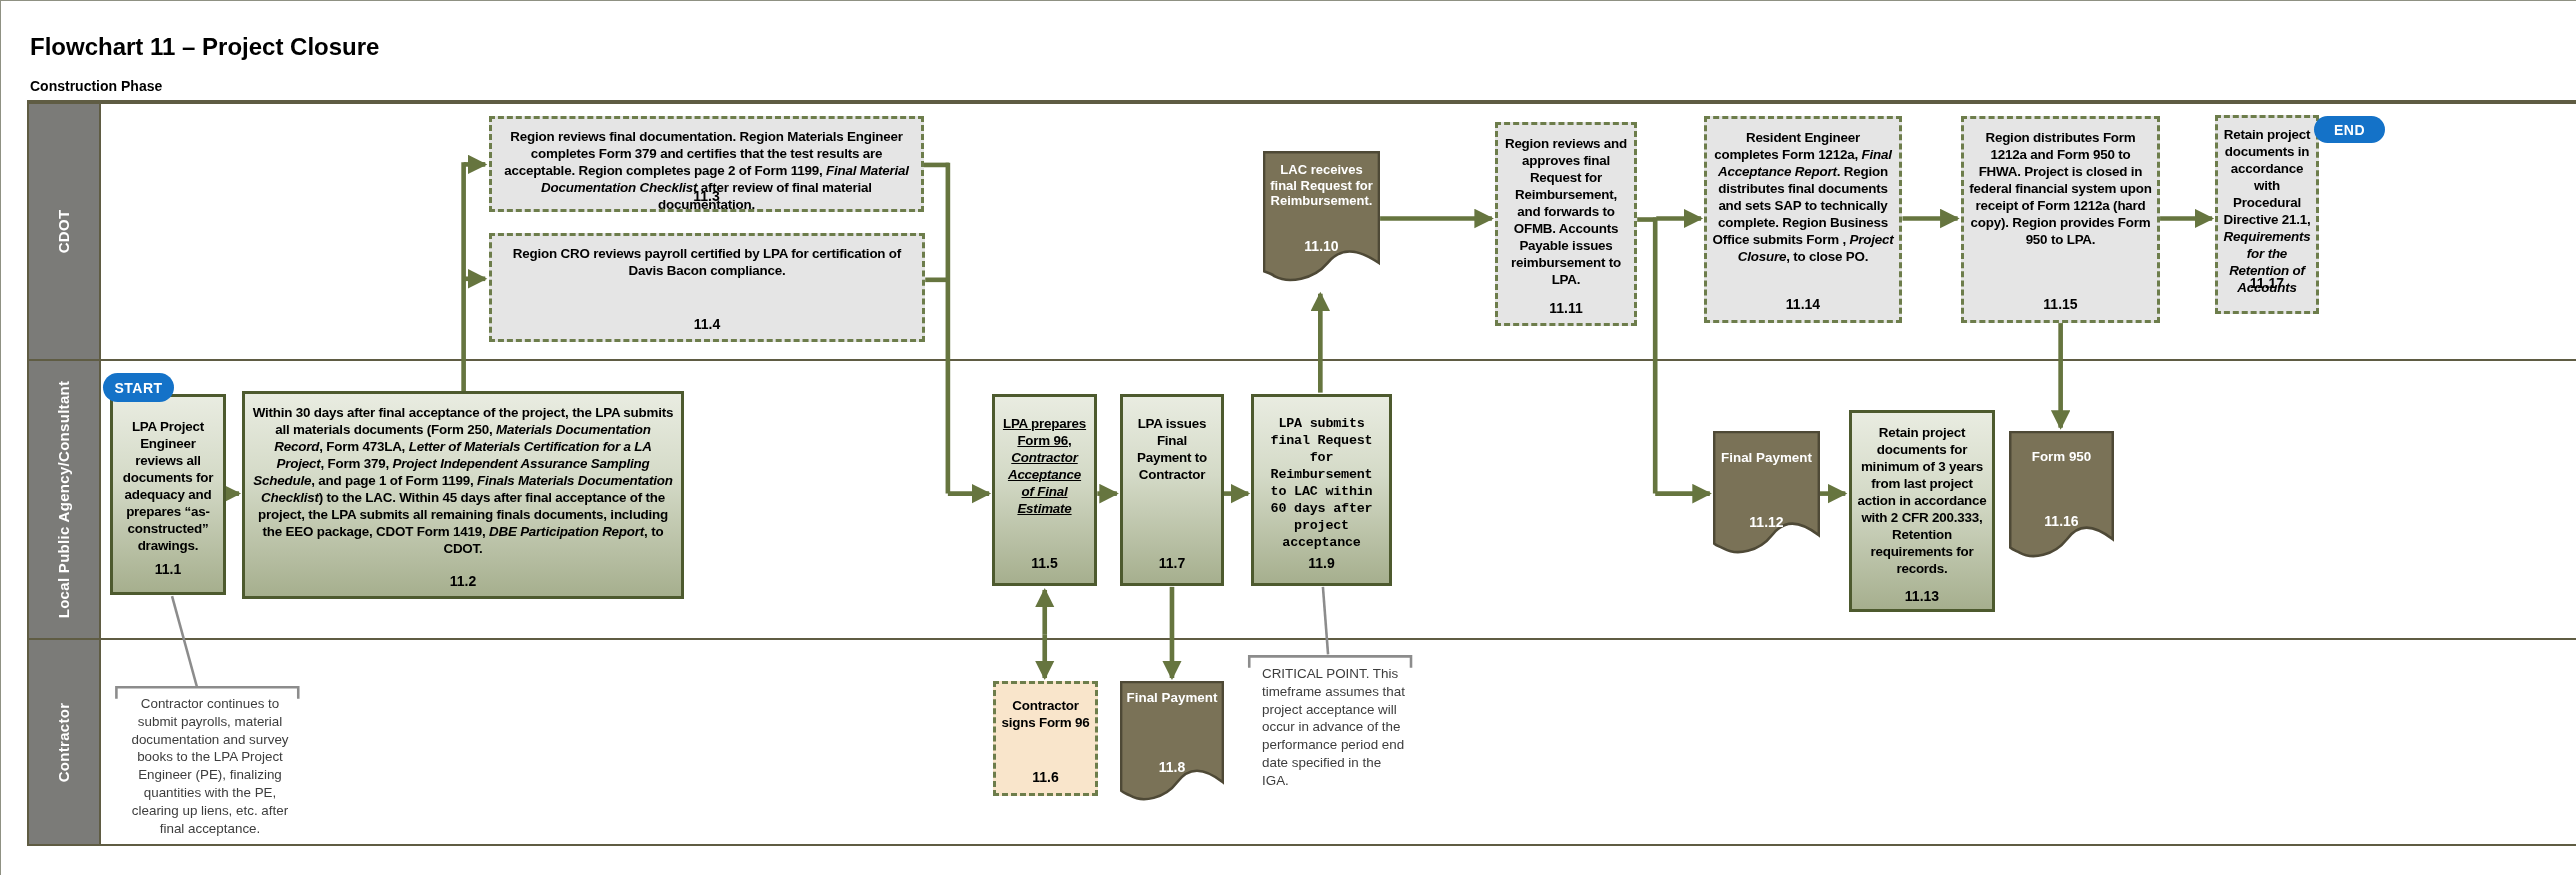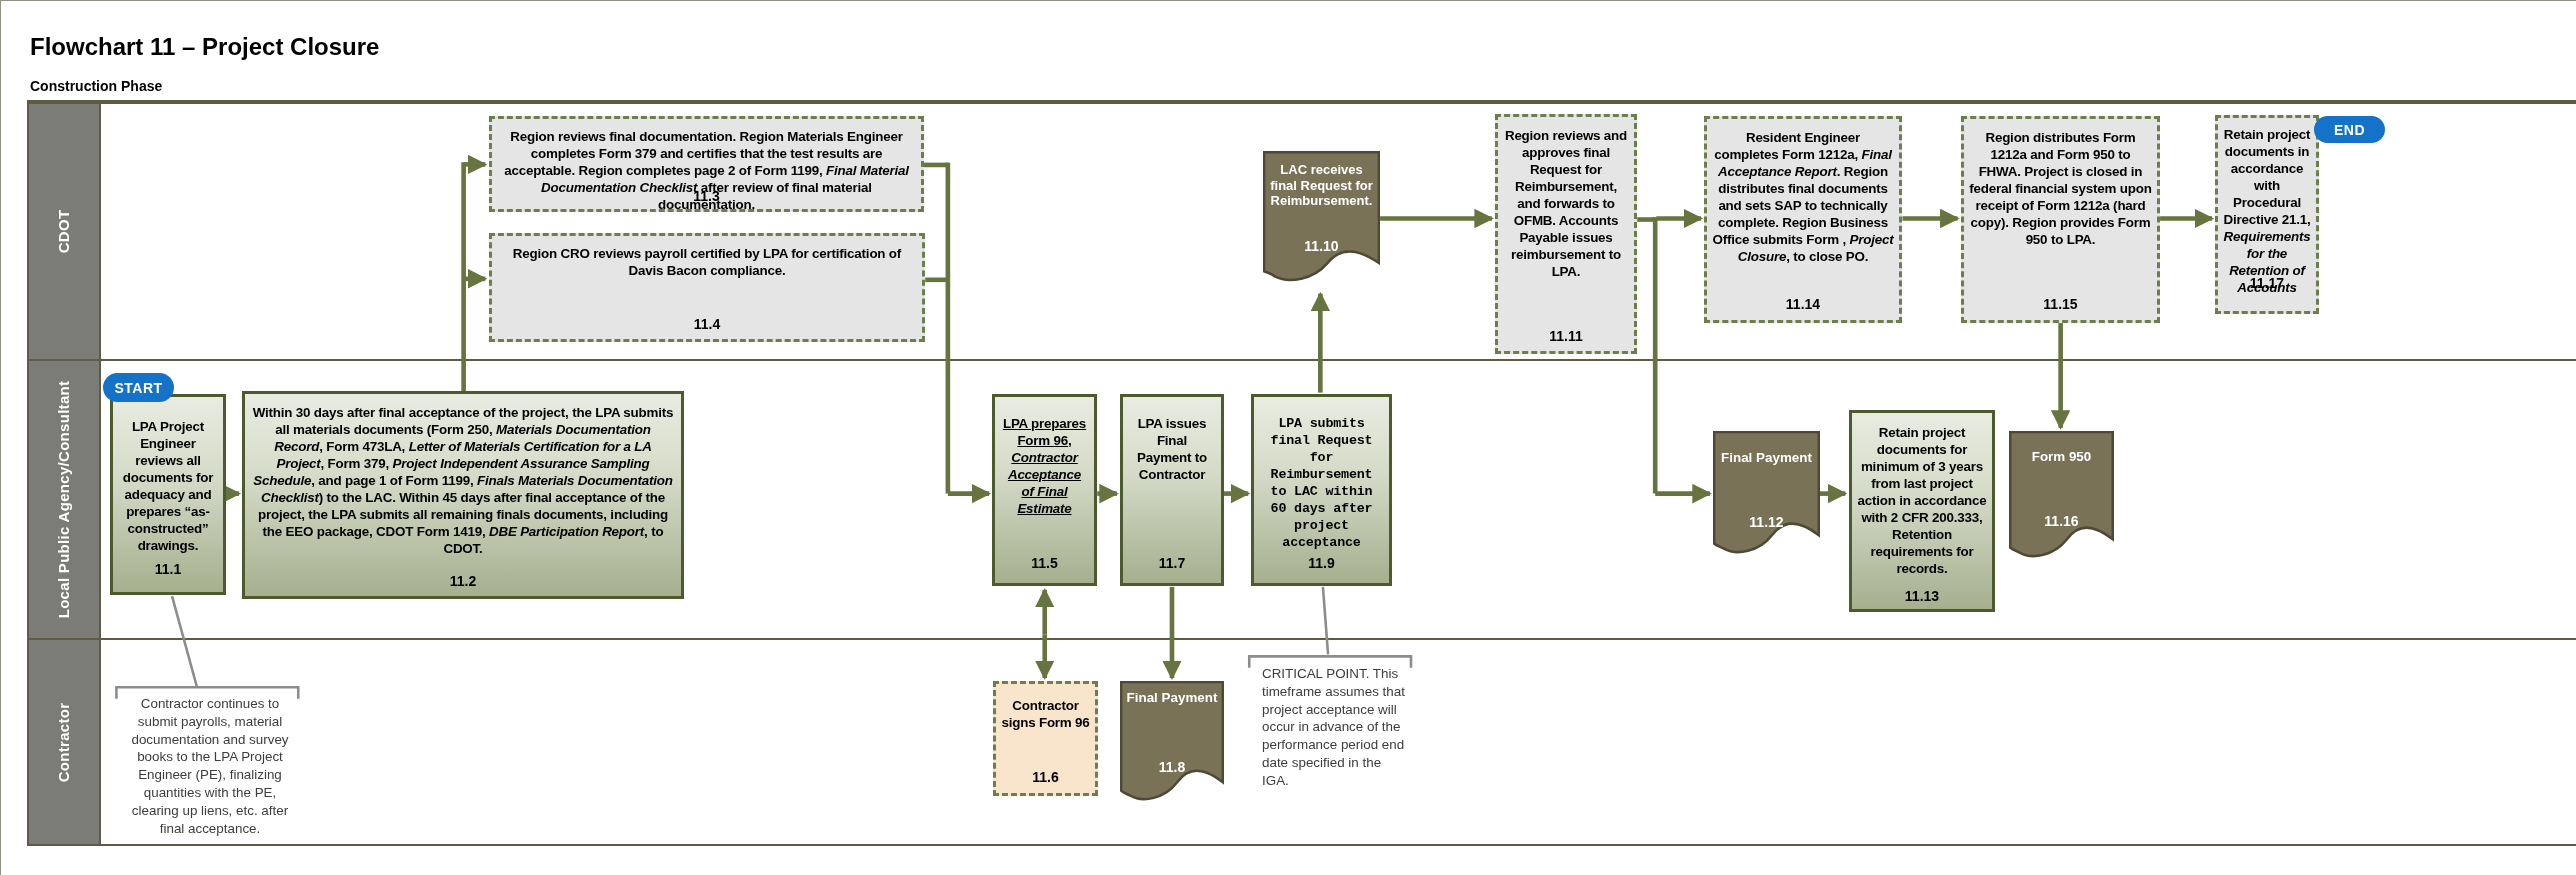--- a/index.html
+++ b/index.html
@@ -124,21 +124,21 @@
   </div>
 
   <div class="docwrap" style="left:1262px;top:150px;width:117px;height:137px;">
     <svg width="117" height="137" viewBox="0 0 227 265">
       <path d="M2,2 H225 V217 C181,187 150,187 125,217 C98,249 50,257 23,243 C16,237 8,235 2,233 Z" fill="#7a7257" stroke="#4e4936" stroke-width="5"></path>
     </svg>
     <div class="doc-label" style="top:11.3px;font-size:13px;">LAC receives final Request for Reimbursement.</div>
     <div class="doc-num" style="bottom:34px;">11.10</div>
   </div>
 
-  <div class="node dashed" style="left:1494px;top:113px;width:142px;height:240px;">
+  <div class="node dashed" style="left:1494px;top:121px;width:142px;height:204px;">
     <div class="txt" style="padding-top:10.3px;">Region reviews and approves final Request for Reimbursement, and forwards to OFMB. Accounts Payable issues reimbursement to LPA.</div>
     <div class="num" style="bottom:7.2px;">11.11</div>
   </div>
 
   <div class="node dashed" style="left:1703px;top:115px;width:198px;height:207px;">
     <div class="txt" style="padding-top:10.3px;">Resident Engineer completes Form 1212a, <i>Final Acceptance Report</i>.  Region distributes final documents and sets SAP to technically complete. Region Business Office submits Form , <i>Project Closure</i>, to close PO.</div>
     <div class="num" style="bottom:8.2px;">11.14</div>
   </div>
 
   <div class="node dashed" style="left:1960px;top:115px;width:199px;height:207px;">

